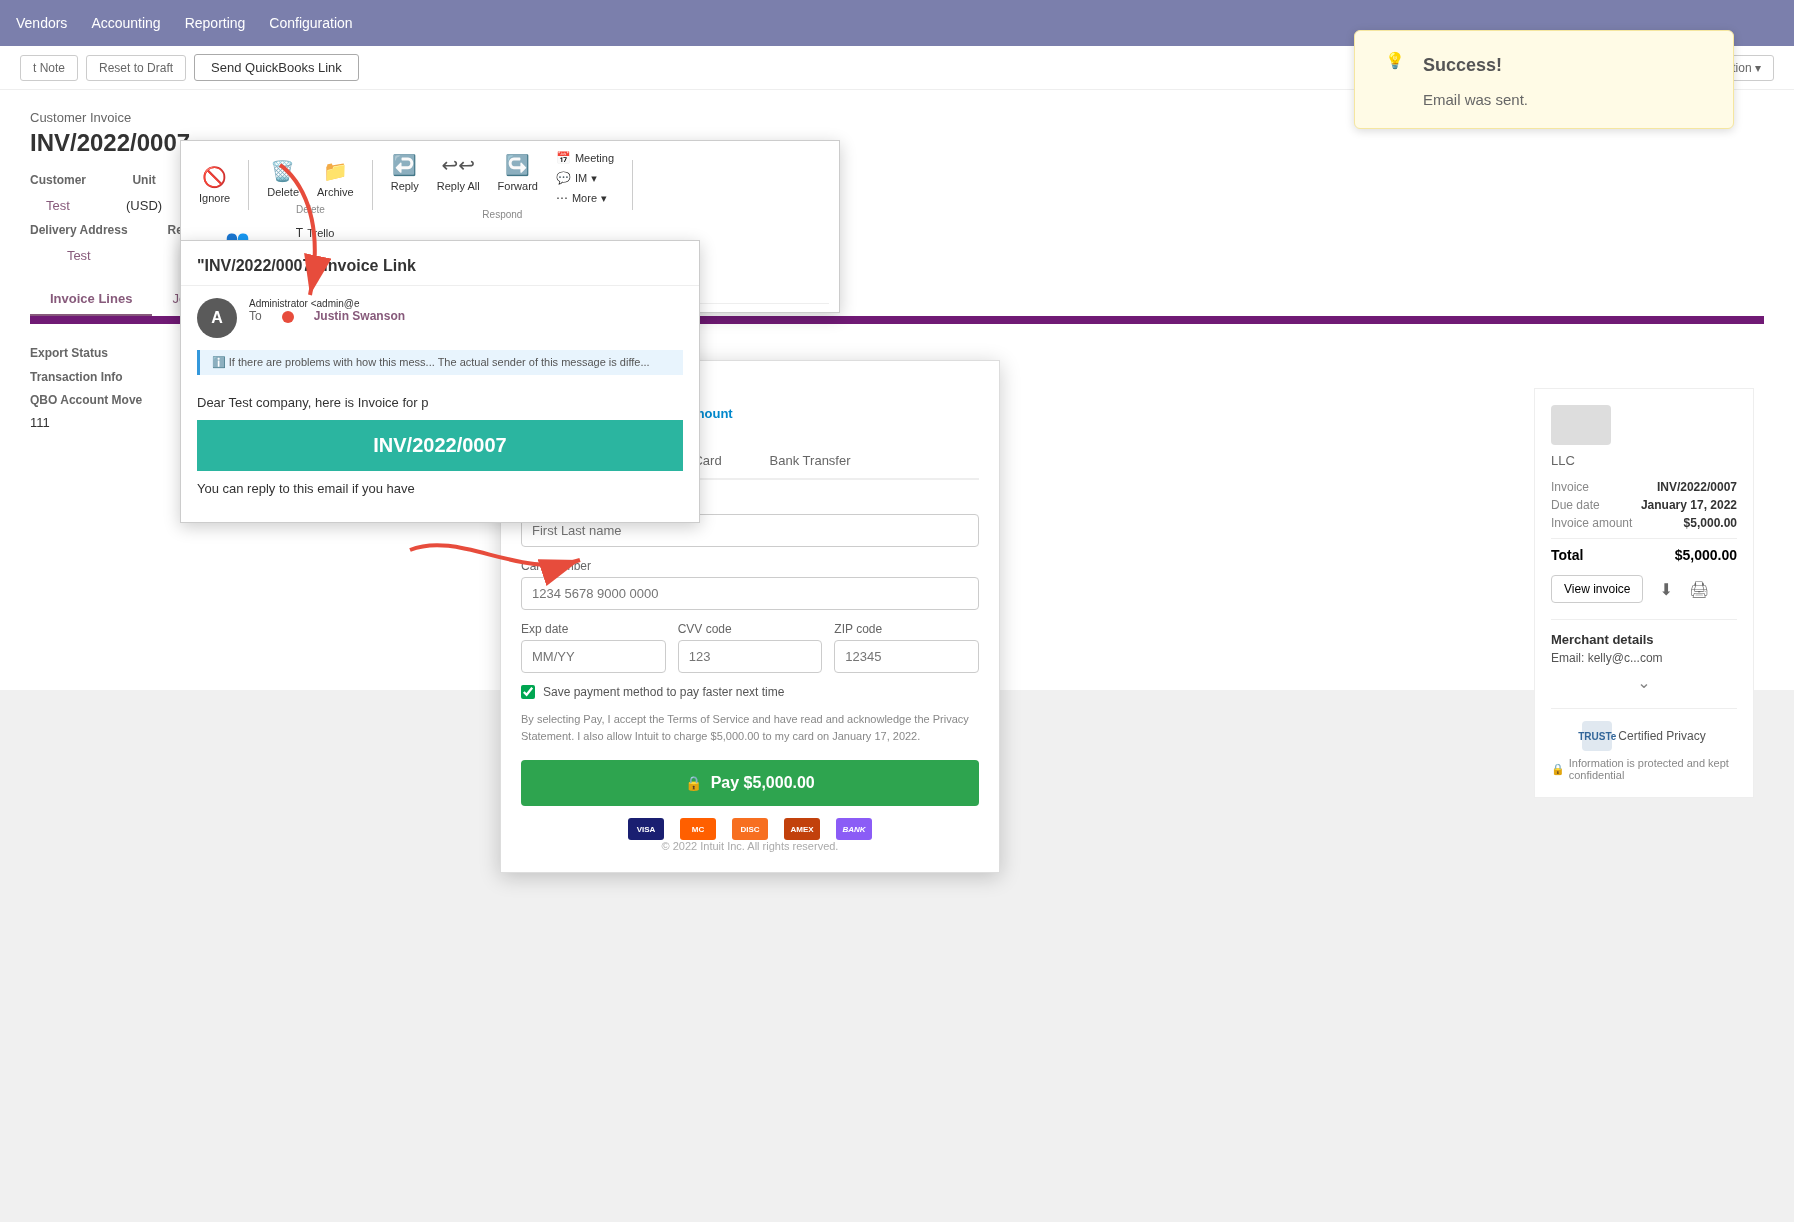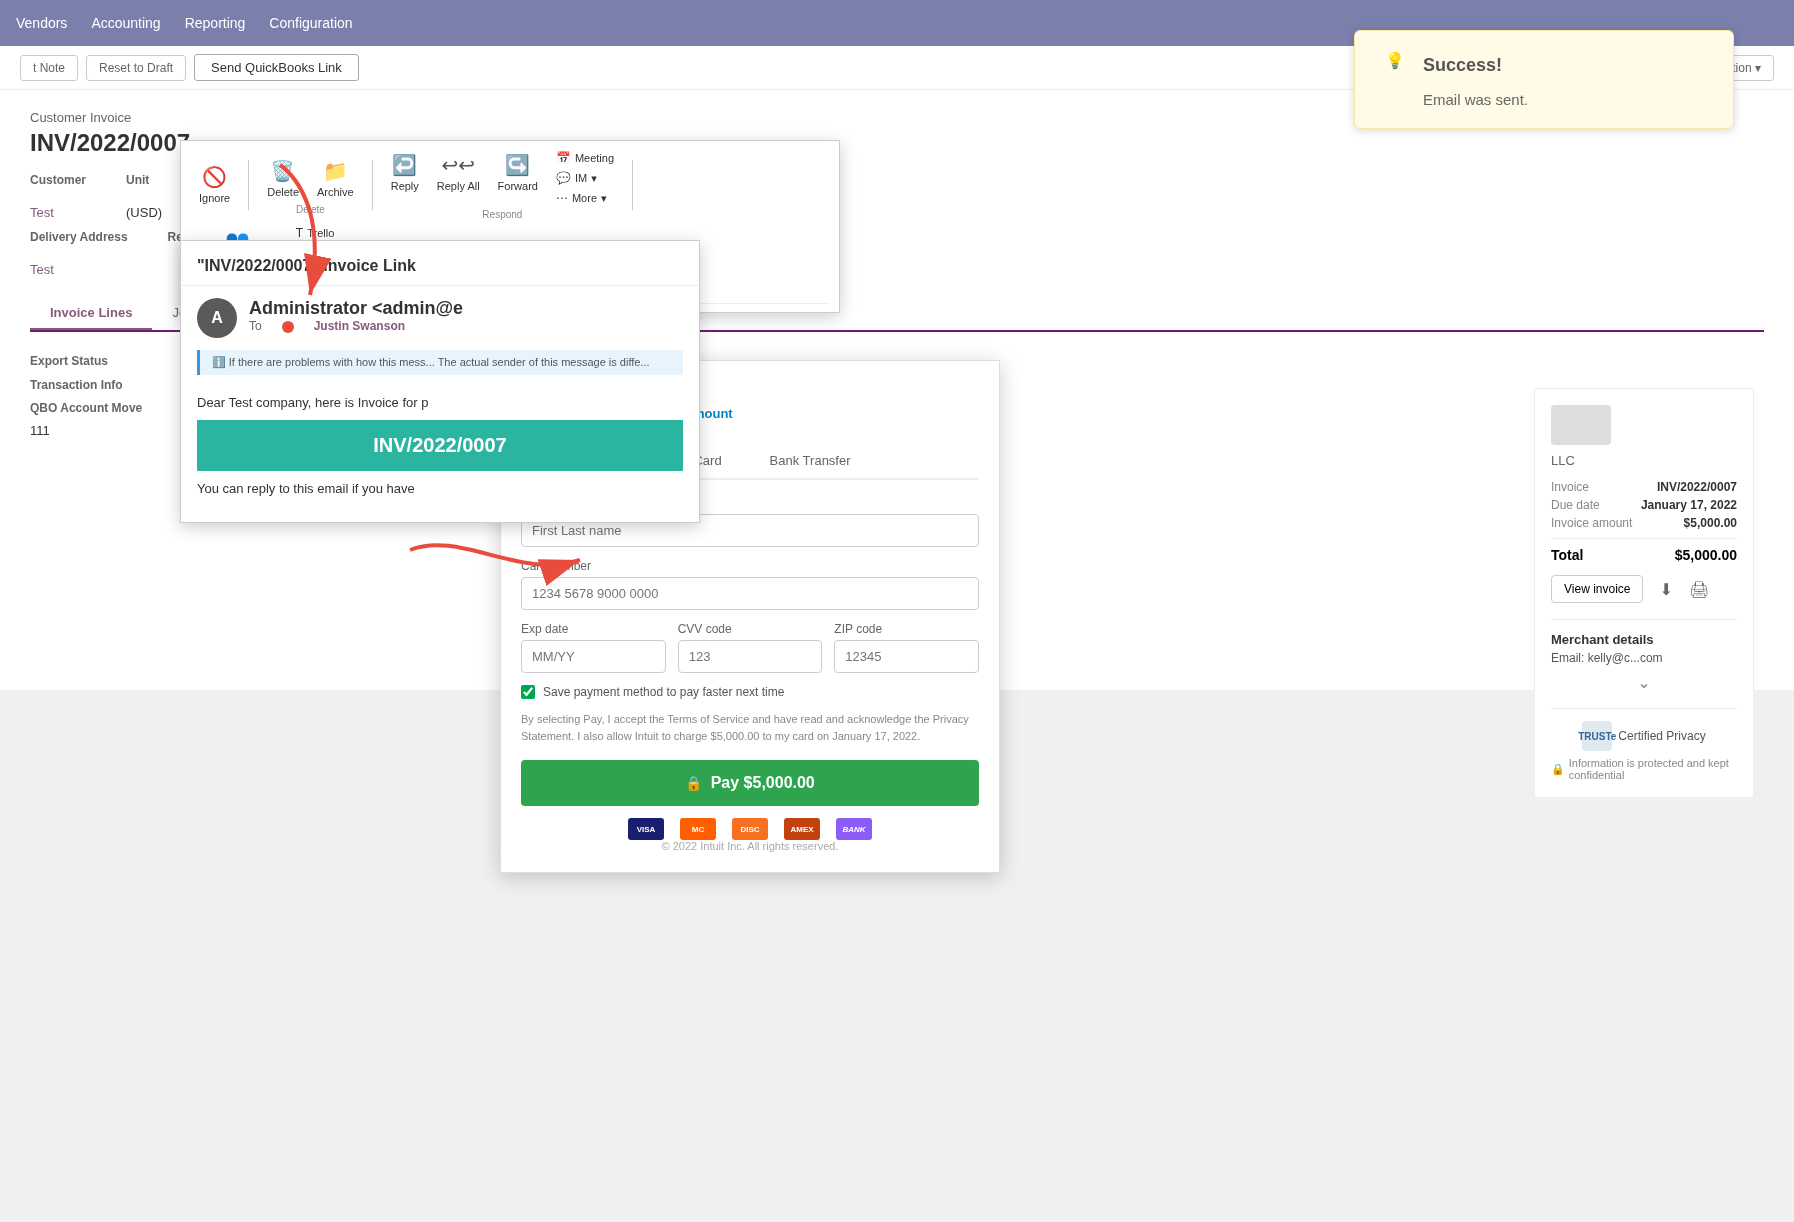--- a/index.html
+++ b/index.html
@@ -42,39 +42,40 @@
     }
 
     .invoice-field-row {
       display: flex;
       gap: 40px;
       margin-bottom: 10px;
     }
     .invoice-field {
       display: flex;
       flex-direction: column;
-      gap: 18px;
+      gap: 11px;
+      text-align: center;
     }
     .invoice-field-label {
       font-size: 12px;
       color: #666;
       font-weight: bold;
     }
     .invoice-field-value {
       font-size: 13px;
       color: #333;
     }
     .invoice-field-value.link {
       color: #875a7b;
       cursor: pointer;
     }
 
     .invoice-tabs {
       display: flex;
-      border-bottom: 2px solid #701a75;
+      border-bottom: 8px solid #701a75;
       margin: 20px 0 0 0;
       gap: 0;
     }
     .invoice-tab {
       padding: 8px 20px;
       font-size: 13px;
       cursor: pointer;
       color: #875a7b;
       border-bottom: 2px solid transparent;
     }
@@ -219,22 +220,22 @@
       align-items: center;
       justify-content: center;
       font-size: 16px;
       font-weight: bold;
       flex-shrink: 0;
     }
     .email-sender-info {
       flex: 1;
     }
     .email-sender-name {
-      font-size: 18px;
-      font-weight: bold;
+      font-size: 10px;
+      font-weight: normal;
       color: #333;
     }
     .email-to-row {
       font-size: 12px;
       color: #666;
       display: flex;
       align-items: flex-end;
       gap: 20px;
     }
     .to-label { color: #666; }

